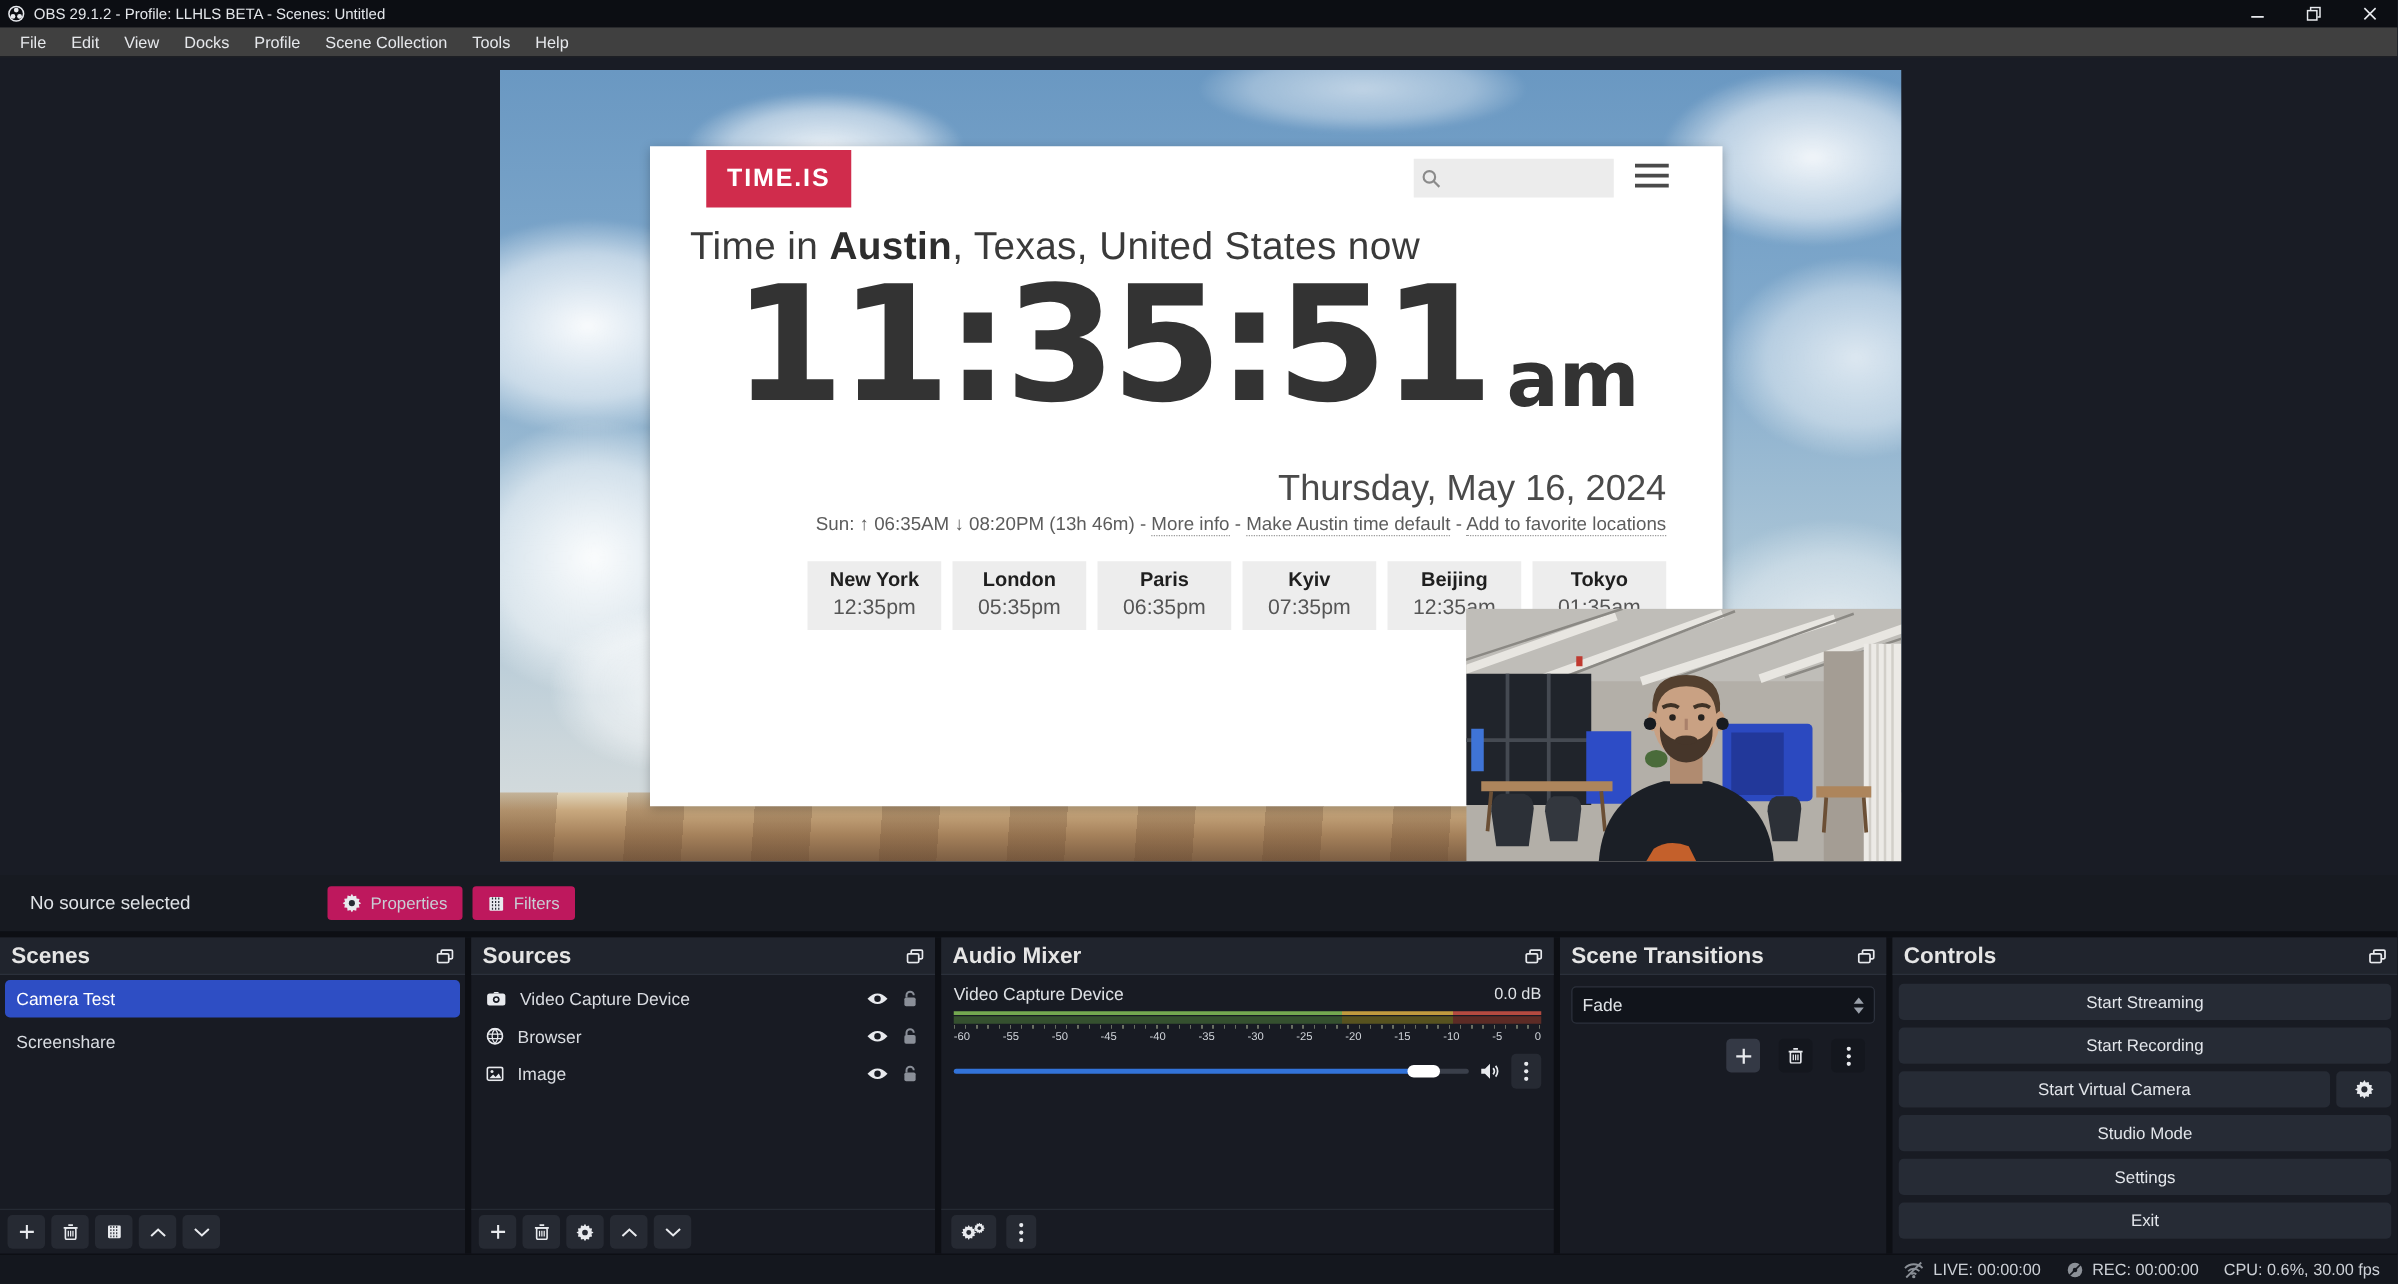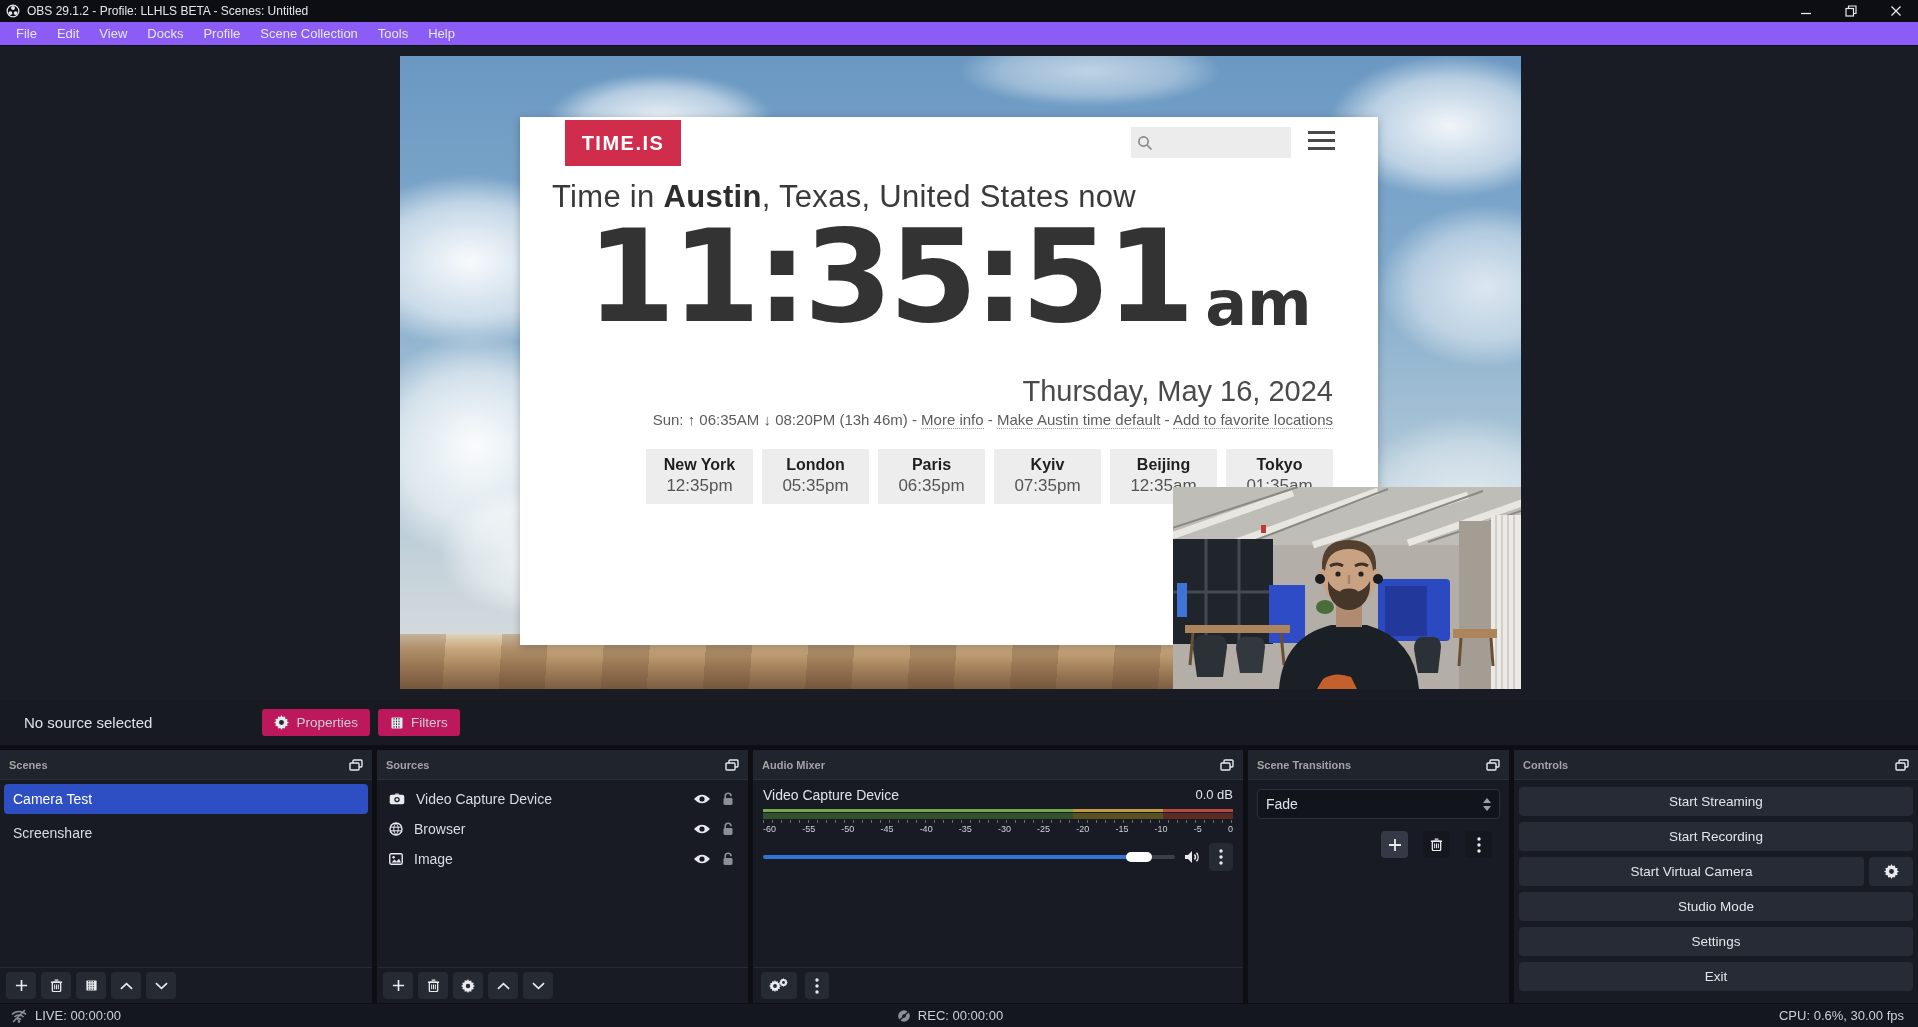--- a/index.html
+++ b/index.html
@@ -9,21 +9,21 @@
 
   
   .titlebar { height:22px; background:#0c0e13; display:flex; align-items:center; flex:0 0 auto; }
   .obs-logo { width:14px; height:14px; margin:0 7px 0 6px; }
   .titlebar .title { font-size:12px; color:#e3e6ea; }
   .winbtns { margin-left:auto; display:flex; height:100%; }
   .winbtn { width:45px; height:100%; display:flex; align-items:center; justify-content:center; }
   .winbtn svg { stroke:#e8eaee; }
 
   
-  .menubar { height:24px; background:#8b5cf6; display:flex; align-items:center; padding-left:6px; flex:0 0 auto; border-bottom:1px solid #12141b; }
+  .menubar { height:24px; background:#404040; display:flex; align-items:center; padding-left:6px; flex:0 0 auto; border-bottom:1px solid #12141b; }
   .menu-item { font-size:13px; color:#e6e8ec; padding:0 10px; line-height:23px; }
 
   
   .main { position:relative; height:654px; flex:0 0 auto; background:#191c25; }
   .canvas { position:absolute; left:400px; top:10px; width:1121px; height:633px; overflow:hidden;
     background:linear-gradient(180deg,#6a98c2 0%,#7fa8cb 30%,#a9c4d6 62%,#cbd6db 85%,#dcdfde 100%); }
   .cloud { position:absolute; border-radius:50%;
     background:radial-gradient(ellipse at center, rgba(255,255,255,.95) 0%, rgba(255,255,255,.55) 48%, rgba(255,255,255,0) 72%);
     filter:blur(2px); }
   .desert { position:absolute; left:0; right:0; top:578px; height:55px;
@@ -63,21 +63,21 @@
     display:flex; align-items:center; gap:7px; padding:0 12px; }
   .btn-properties { margin-left:110px; }
   .btn-filters { margin-left:8px; }
 
   
   .docks { height:253px; background:#0d0f14; display:flex; gap:5px; flex:0 0 auto; }
   .panel { background:#181b23; display:flex; flex-direction:column; }
   .p-scenes { width:372px; } .p-sources { width:371px; } .p-mixer { width:490px; }
   .p-trans { width:261px; } .p-controls { flex:1; }
   .phead { height:30px; background:#20242d; border-bottom:1px solid #2b303b; display:flex; align-items:center; padding:0 9px; flex:0 0 auto; }
-  .phead .ptitle { font-size:11px; font-weight:bold; color:#a3a3a3; }
+  .phead .ptitle { font-size:18px; font-weight:bold; color:#e5e5e5; }
   .phead .popout { margin-left:auto; }
   .pbody { flex:1; position:relative; }
   .ptools { height:36px; border-top:1px solid #252a33; display:flex; align-items:center; gap:5px; padding-left:6px; flex:0 0 auto; }
   .iconbtn { width:30px; height:27px; background:#262a33; border-radius:4px; display:flex; align-items:center; justify-content:center; }
 
   .scene-item { height:30px; margin:4px 4px 0; border-radius:4px; display:flex; align-items:center; padding-left:9px; font-size:14px; color:#d9dce1; }
   .scene-item.sel { background:#2e4ec4; color:#fff; }
 
   .source-row { height:30px; display:flex; align-items:center; padding:0 14px 0 12px; gap:11px; font-size:14px; color:#d9dce1; }
   .source-row .spacer { flex:1; }
@@ -113,21 +113,21 @@
   .sqbtn { width:27px; height:27px; border-radius:4px; display:flex; align-items:center; justify-content:center; }
   .sqbtn.lit { background:#343945; } .sqbtn.dark { background:#14171e; }
 
   
   .ctl-body { padding:7px 5px; display:flex; flex-direction:column; gap:6px; }
   .ctl-row { display:flex; gap:5px; }
   .ctl-btn { flex:1; height:29px; background:#262b35; border-radius:4px; color:#e2e5ea; font-size:13.5px; display:flex; align-items:center; justify-content:center; }
   .ctl-gear { flex:0 0 44px; }
 
   
-  .statusbar { height:24px; background:#14171e; border-top:1px solid #0d0f14; display:flex; align-items:center; justify-content:space-between; gap:10px; padding-right:14px; flex:0 0 auto; }
+  .statusbar { height:24px; background:#14171e; border-top:1px solid #0d0f14; display:flex; align-items:center; justify-content:flex-end; gap:10px; padding-right:14px; flex:0 0 auto; }
   .sb-item { display:flex; align-items:center; gap:7px; font-size:13px; color:#ccd0d6; margin-left:10px; }
 
   .tri-up { width:0; height:0; border-left:4px solid transparent; border-right:4px solid transparent; border-bottom:5px solid #9aa0aa; }
   .tri-dn { width:0; height:0; border-left:4px solid transparent; border-right:4px solid transparent; border-top:5px solid #9aa0aa; }
   svg { flex:0 0 auto; }
 </style>
 </head>
 <body>
 
 <svg width="0" height="0" style="position:absolute">

